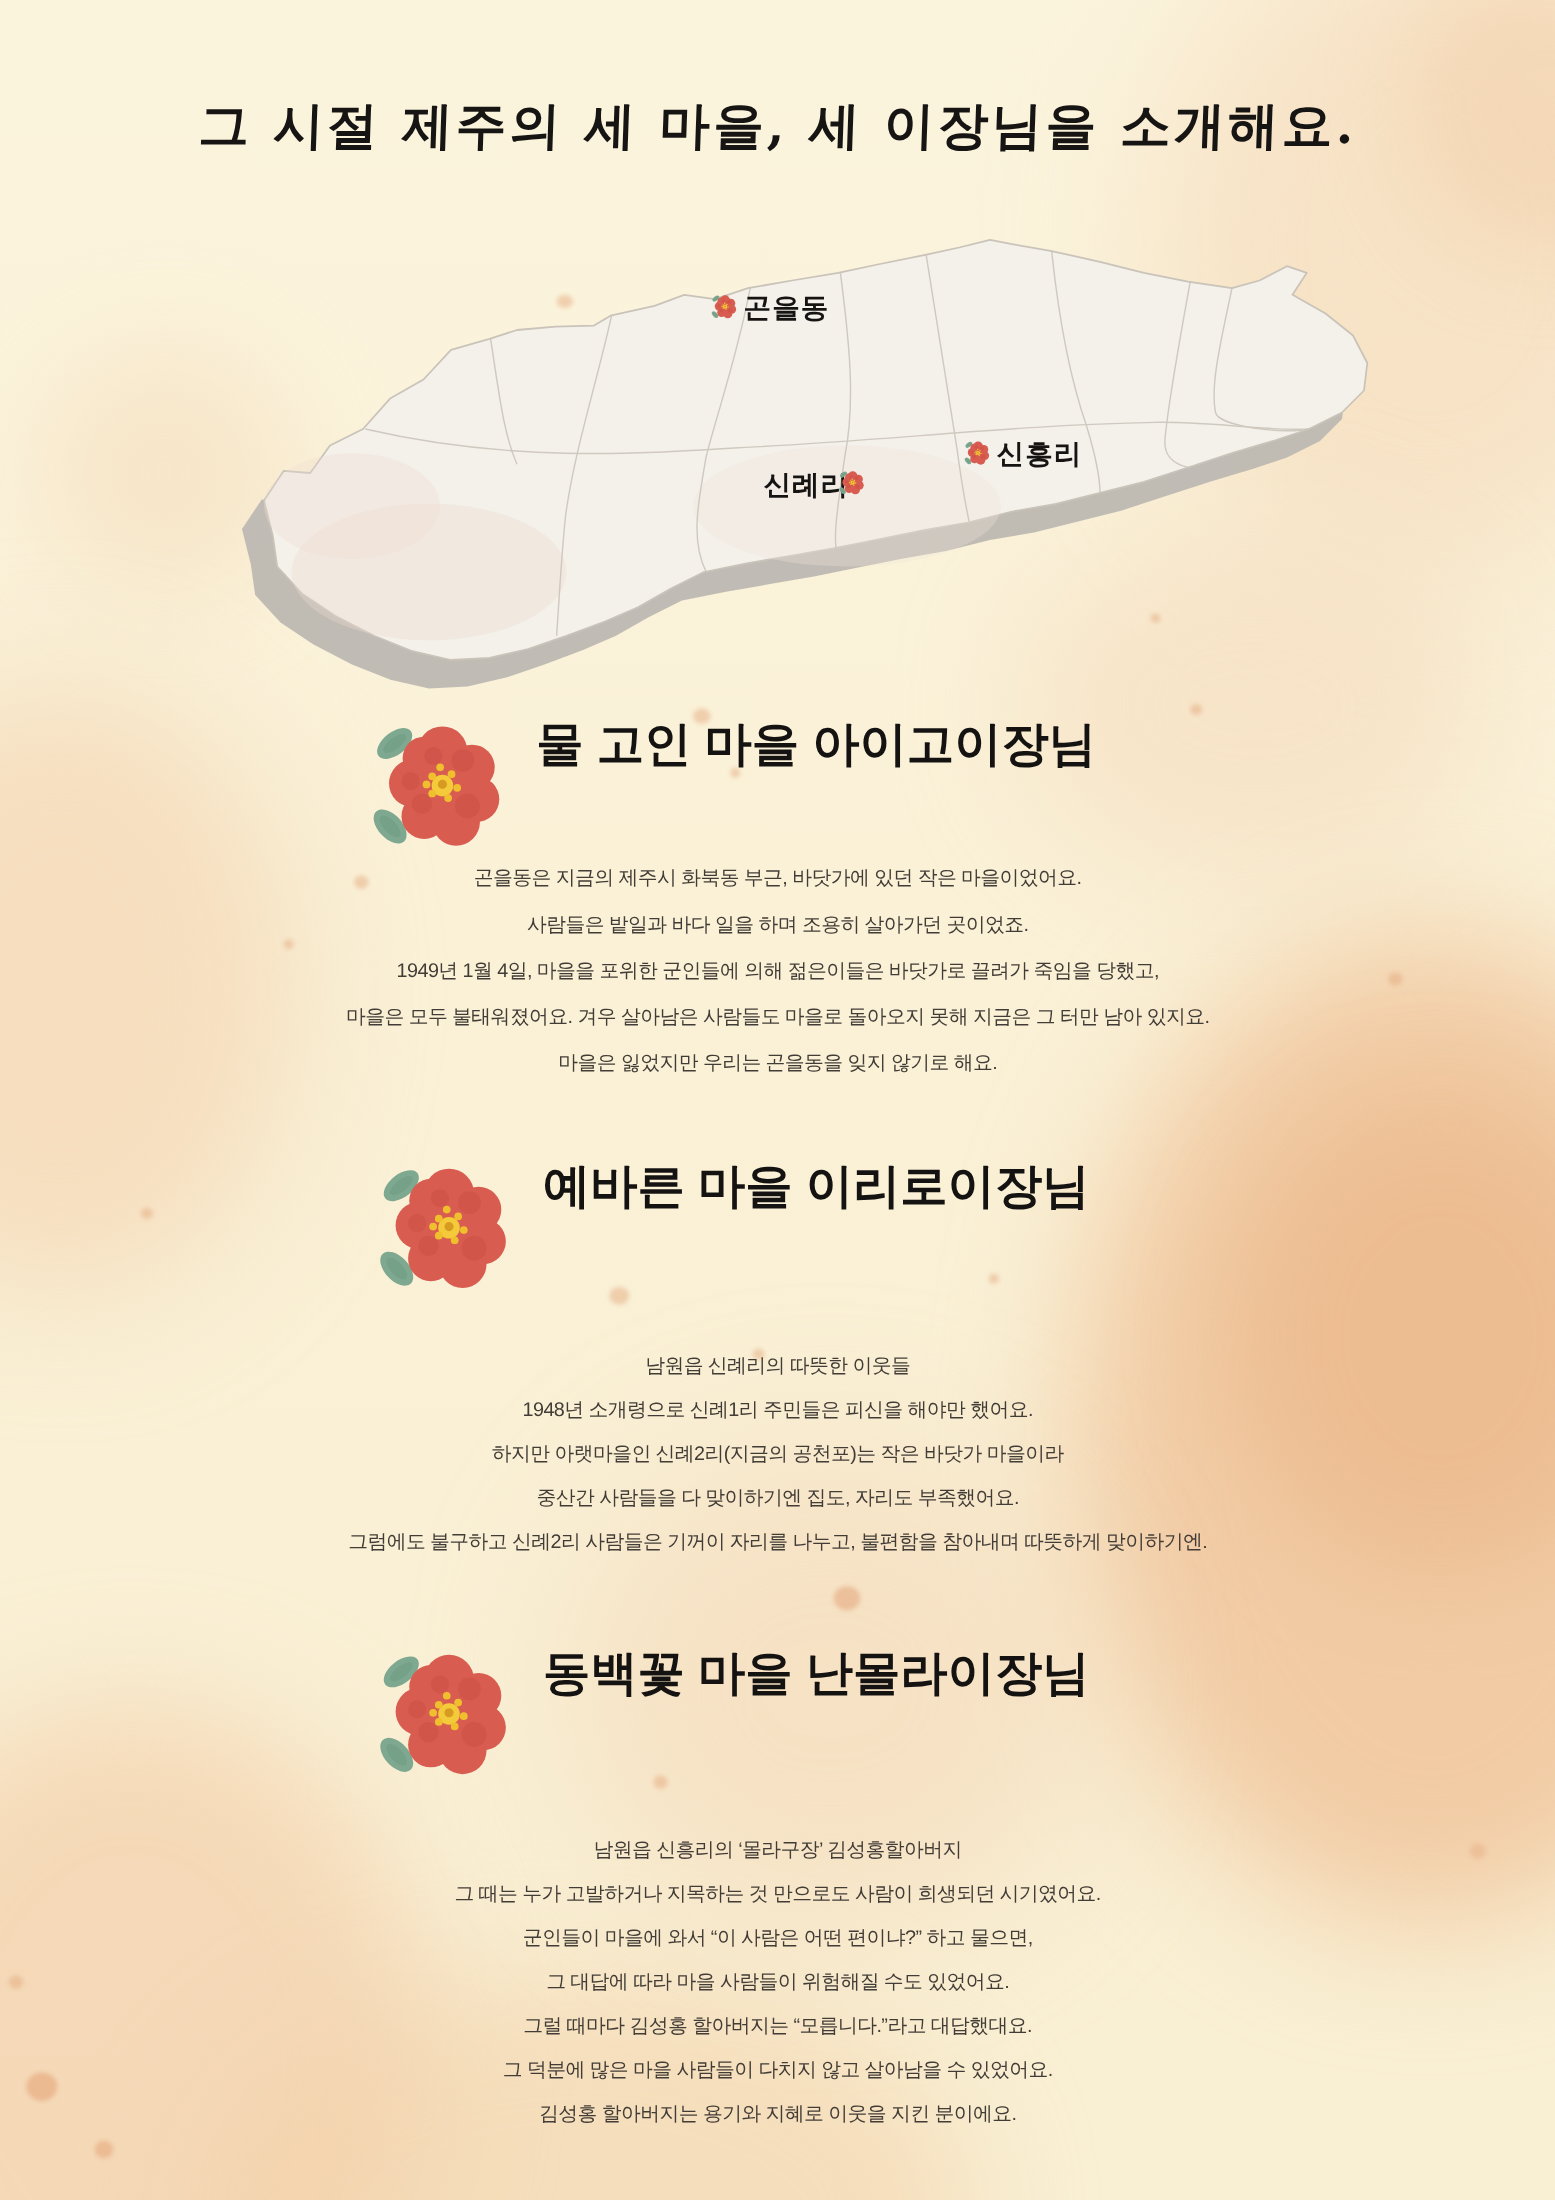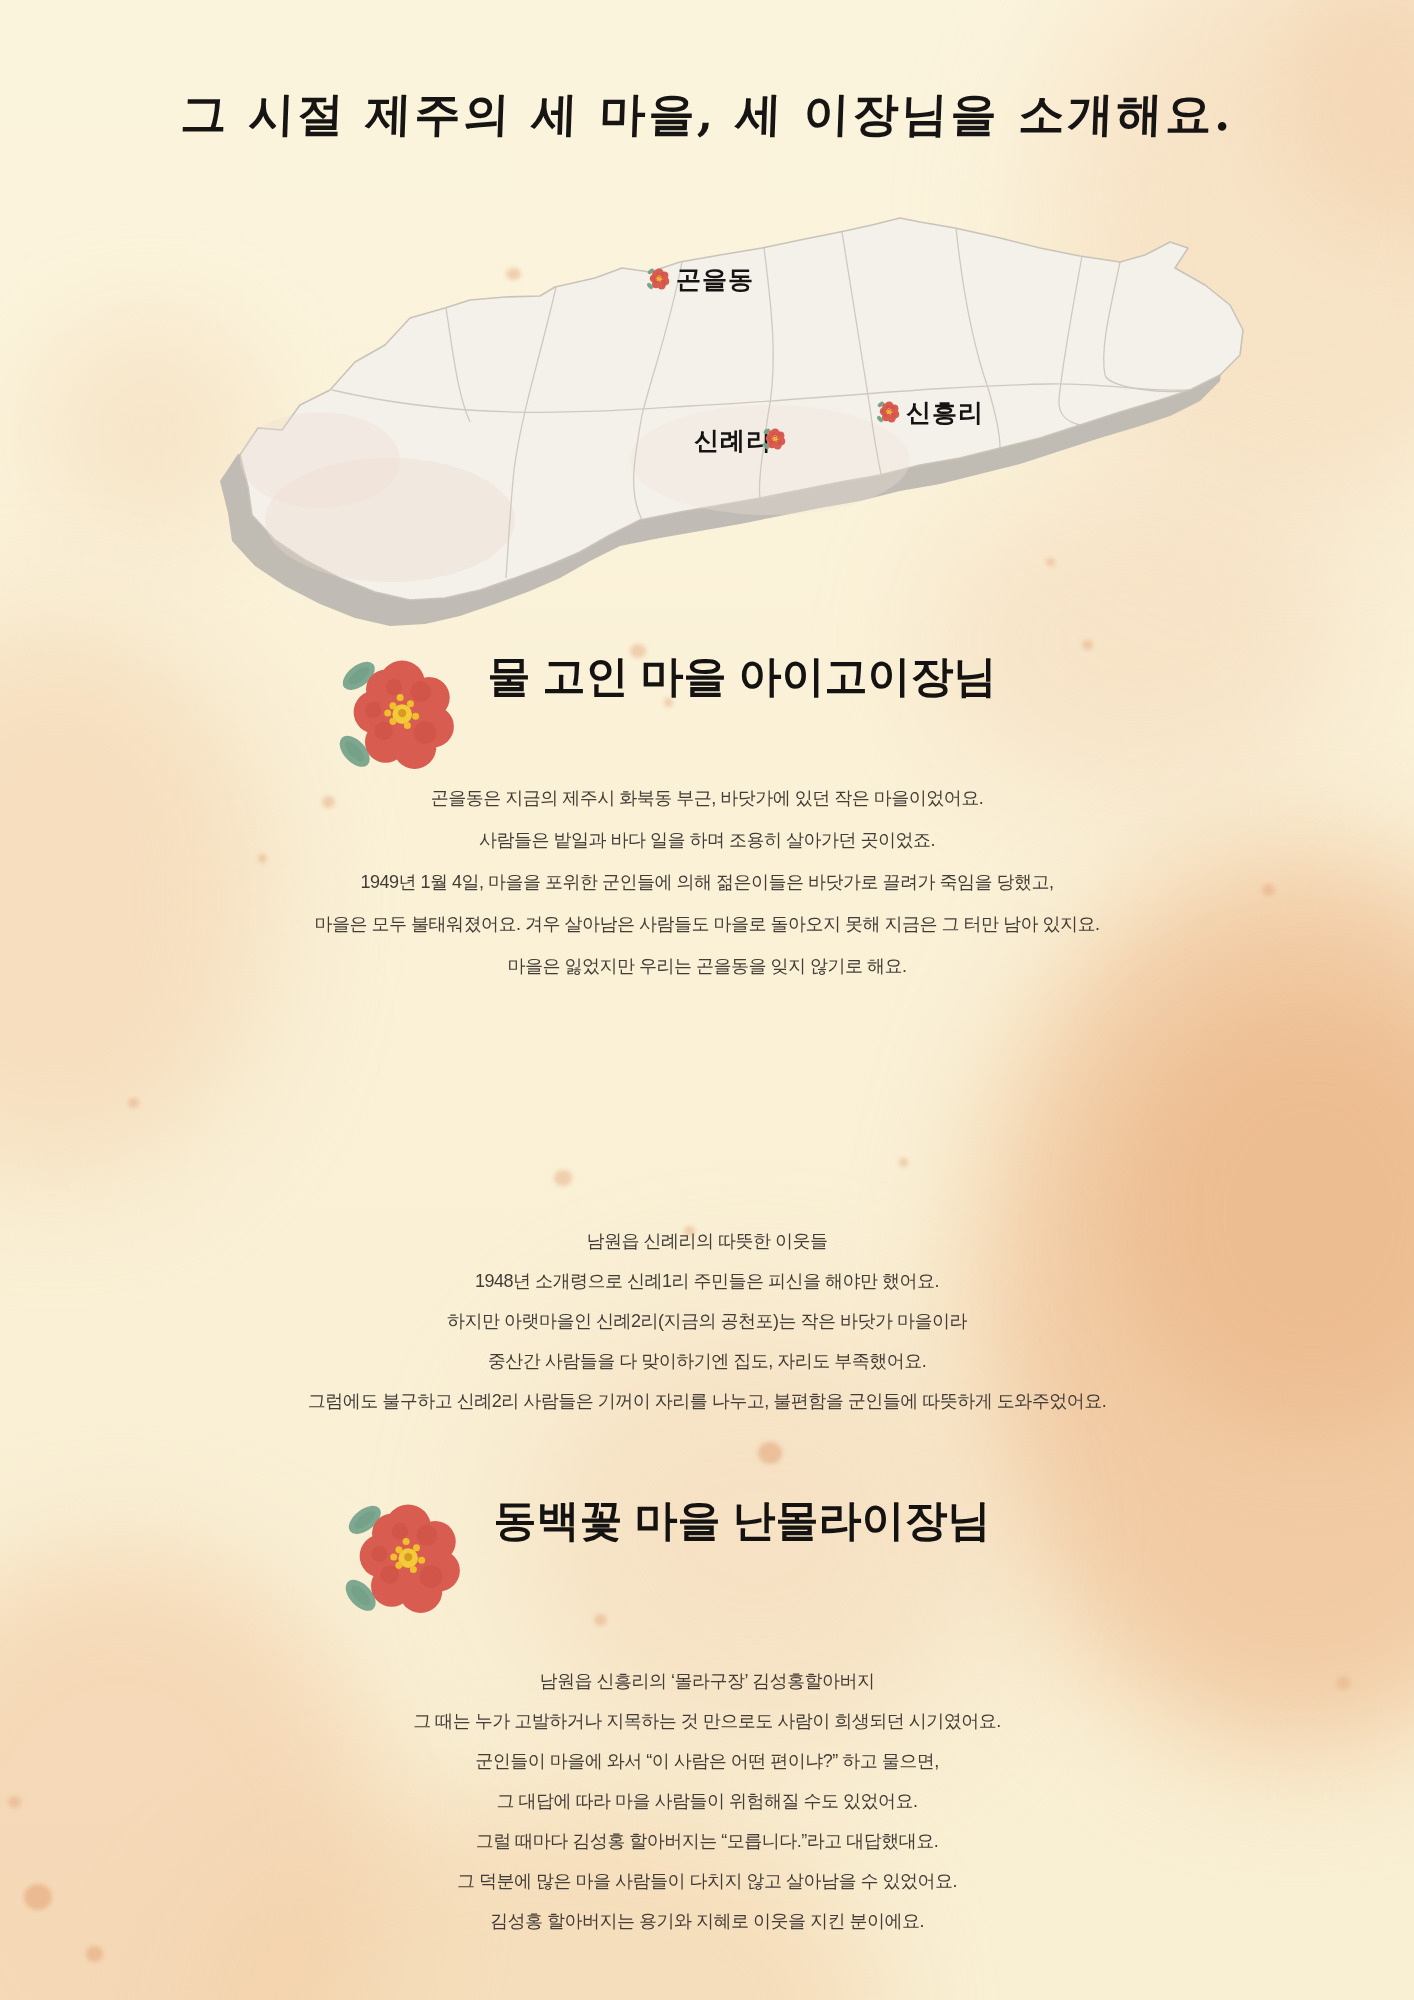--- a/index.html
+++ b/index.html
@@ -171,26 +171,34 @@
     </div>
   </div>
   <div class="para" style="top:777px">
     <div class="pline">곤을동은 지금의 제주시 화북동 부근, 바닷가에 있던 작은 마을이었어요.</div>
     <div class="pline">사람들은 밭일과 바다 일을 하며 조용히 살아가던 곳이었죠.</div>
     <div class="pline">1949년 1월 4일, 마을을 포위한 군인들에 의해 젊은이들은 바닷가로 끌려가 죽임을 당했고,</div>
     <div class="pline">마을은 모두 불태워졌어요. 겨우 살아남은 사람들도 마을로 돌아오지 못해 지금은 그 터만 남아 있지요.</div>
     <div class="pline">마을은 잃었지만 우리는 곤을동을 잊지 않기로 해요.</div>
   </div>
 
+  <div class="section-head" style="top:1050px">
+    <div class="inner">
+      <svg class="flower">
+          <use href="#camellia"></use>
+        </svg>
+      <h2>예바른 마을 이리로이장님</h2>
+    </div>
+  </div>
   <div class="para tight" style="top:1182px">
     <div class="pline">남원읍 신례리의 따뜻한 이웃들</div>
     <div class="pline">1948년 소개령으로 신례1리 주민들은 피신을 해야만 했어요.</div>
     <div class="pline">하지만 아랫마을인 신례2리(지금의 공천포)는 작은 바닷가 마을이라</div>
     <div class="pline">중산간 사람들을 다 맞이하기엔 집도, 자리도 부족했어요.</div>
-    <div class="pline">그럼에도 불구하고 신례2리 사람들은 기꺼이 자리를 나누고, 불편함을 군인들에 따뜻하게 도와주었어요.</div>
+    <div class="pline">그럼에도 불구하고 신례2리 사람들은 기꺼이 자리를 나누고, 불편함을 참아내며 따뜻하게 맞이하기엔.</div>
   </div>
 
   <div class="section-head" style="top:1492px">
     <div class="inner">
       <svg class="flower">
           <use href="#camellia"></use>
         </svg>
       <h2>동백꽃 마을 난몰라이장님</h2>
     </div>
   </div>

